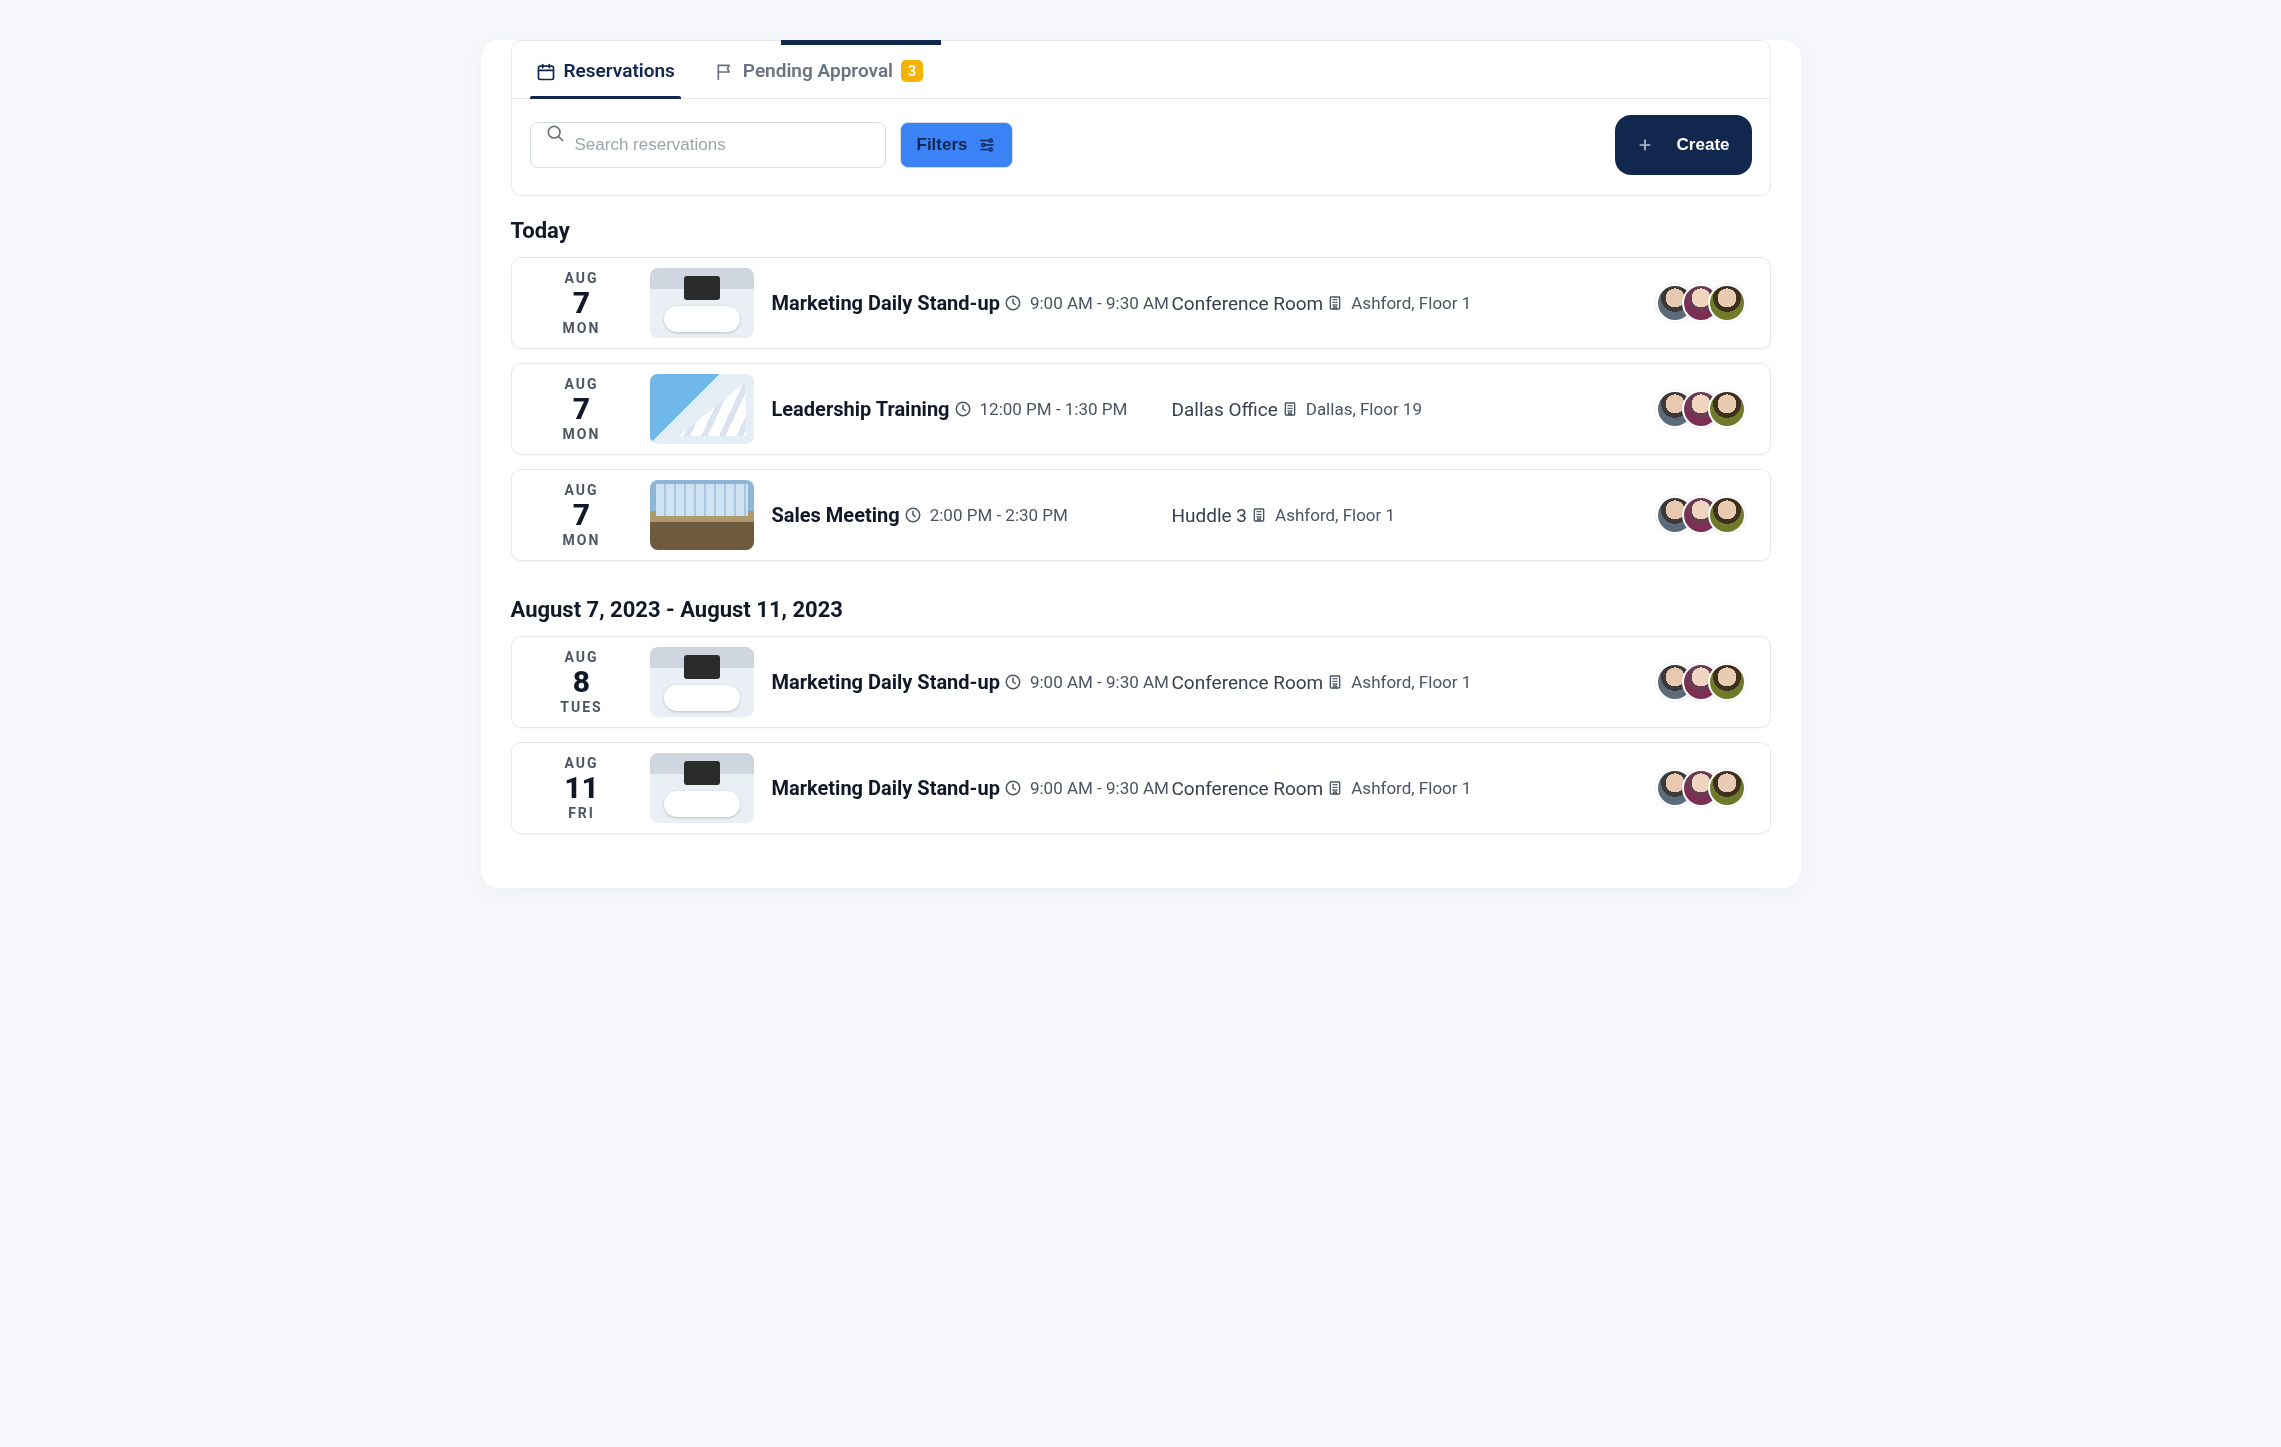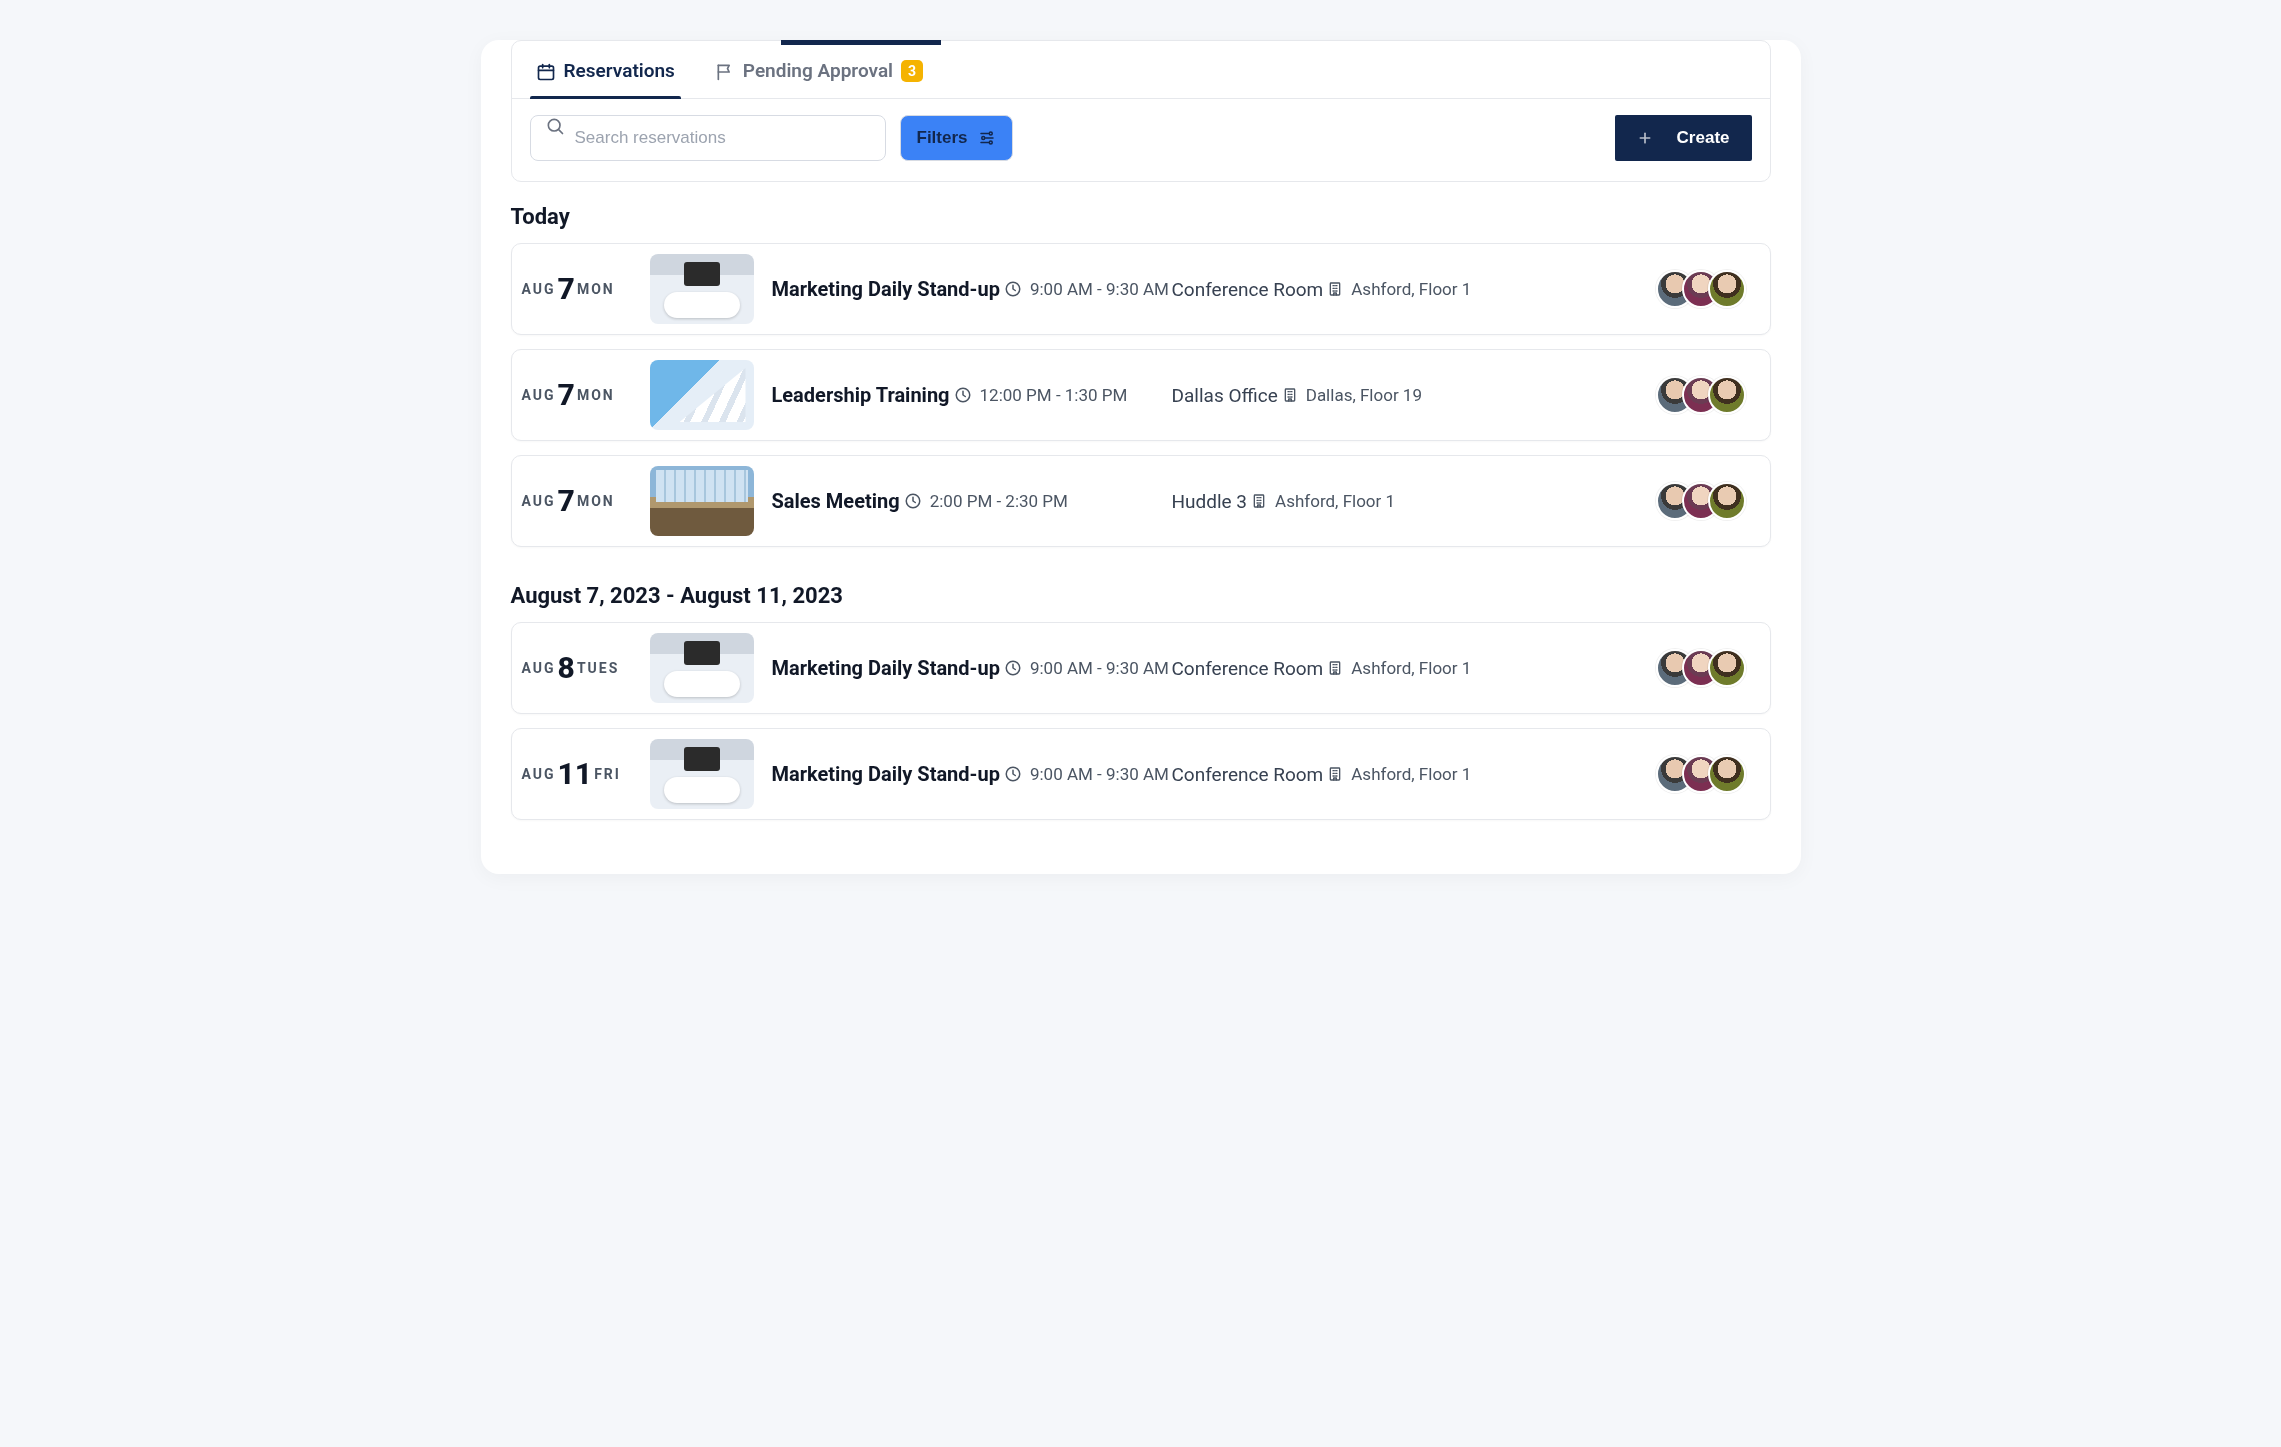--- a/index.html
+++ b/index.html
@@ -115,24 +115,24 @@
     color: #12274d;
     font-size: 17px;
     font-weight: 700;
     cursor: pointer;
   }
   .spacer { flex: 1; }
   .create-btn {
     display: inline-flex;
     align-items: center;
     gap: 24px;
-    height: 46px;
+    height: 60px;
     padding: 0 22px;
     border: none;
-    border-radius: 2px;
+    border-radius: 16px;
     background: #12274d;
     color: #ffffff;
     font-size: 17px;
     font-weight: 700;
     cursor: pointer;
   }
   .create-btn .plus { opacity: 0.7; }
 
   
   .section {
@@ -154,21 +154,21 @@
     border-radius: 10px;
     padding: 10px 24px 10px 10px;
     margin-bottom: 14px;
     box-shadow: 0 1px 2px rgba(16,24,40,0.03);
     cursor: pointer;
   }
   .date-col {
     width: 120px;
     text-align: center;
     color: #4b5563;
-    display:flex; flex-direction:row; align-items:center; gap:2px;
+    display:flex; flex-direction:column; align-items:center; gap:2px;
   }
   .date-col .month { font-size: 14px; font-weight: 700; letter-spacing: 2px; color:#4b5563; }
   .date-col .day   { font-size: 30px; font-weight: 800; color:#111827; line-height:1; }
   .date-col .wday  { font-size: 14px; font-weight: 700; letter-spacing: 2px; color:#4b5563; }
 
   .thumb {
     width: 104px;
     height: 70px;
     border-radius: 8px;
     margin: 0 18px 0 8px;

